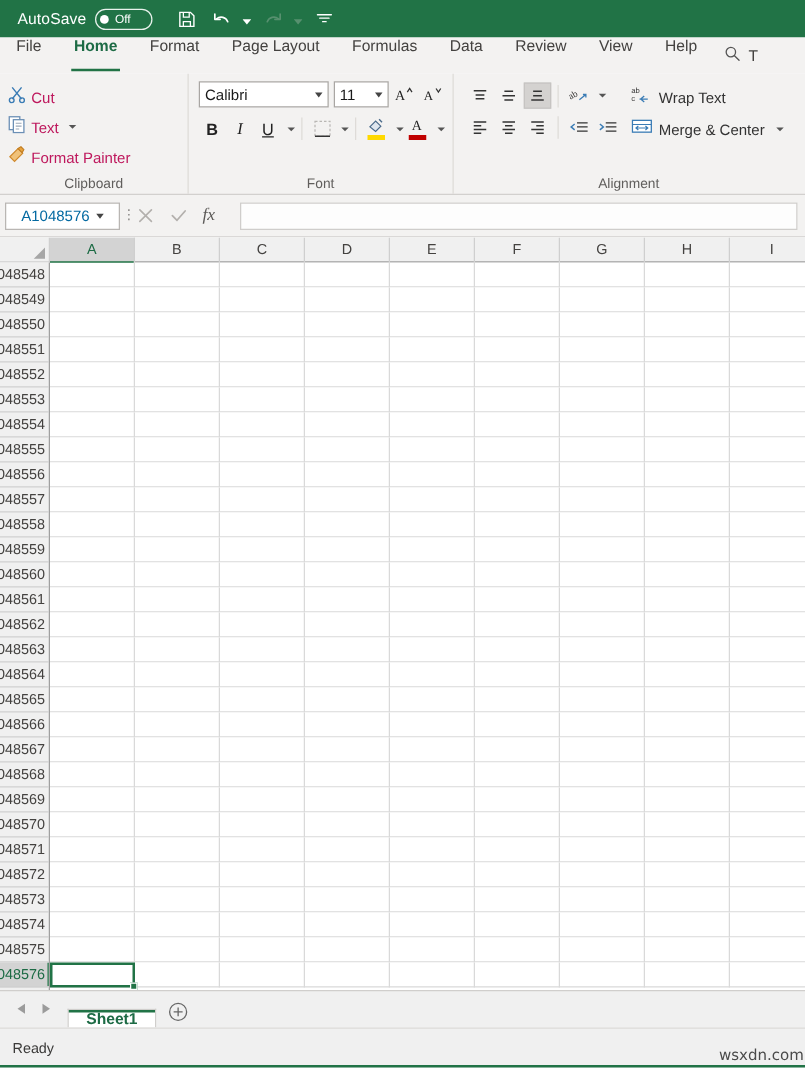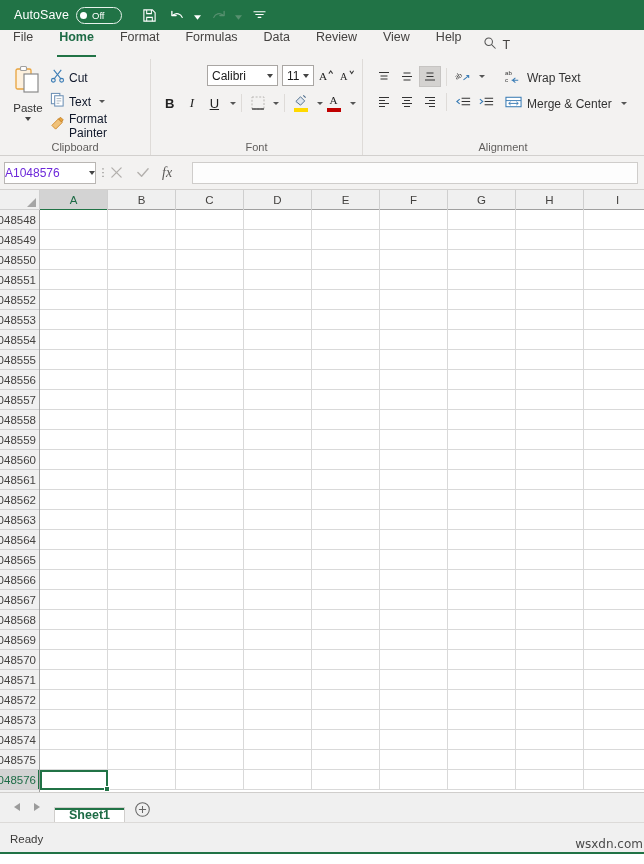--- a/index.html
+++ b/index.html
@@ -81,30 +81,30 @@
     align-items: center; padding-top: 2px;
   }
   .paste-label { font-size: 11.5px; color: #333; margin-top: 1px; }
   .paste-caret {
     width: 0; height: 0; margin-top: 3px;
     border-left: 3.5px solid transparent; border-right: 3.5px solid transparent;
     border-top: 4px solid #444;
   }
   .clip-col { display: flex; flex-direction: column; padding-top: 4px; gap: 3px; }
   .clip-item { display: flex; align-items: center; height: 21px; gap: 4px; }
-  .clip-item span.lbl { font-size: 12px; color: #0f172a; }
+  .clip-item span.lbl { font-size: 12px; color: #be185d; }
   .mini-caret {
     width: 0; height: 0; margin-left: 4px;
     border-left: 3px solid transparent; border-right: 3px solid transparent;
     border-top: 3.5px solid #555;
   }
 
   
   .g-font { width: 212px; }
-  .font-row1 { display: flex; align-items: flex-start; gap: 4px; padding-top: 2px; margin-left: 48px; }
+  .font-row1 { display: flex; align-items: flex-start; gap: 4px; padding-top: 2px; }
   .combo {
     height: 21px; background: #fff; border: 1px solid #a9a6a3;
     display: flex; align-items: center; padding: 0 4px;
     font-size: 12px; color: #1a1a1a;
   }
   .combo .cbx-caret {
     margin-left: auto; width: 0; height: 0;
     border-left: 3.5px solid transparent; border-right: 3.5px solid transparent;
     border-top: 4px solid #444;
   }
@@ -136,21 +136,21 @@
 
   
   .fbar {
     height: 34px; background: #f3f2f1;
     display: flex; align-items: center;
     padding: 0 4px; border-bottom: 1px solid #d2d0ce;
   }
   .namebox {
     width: 92px; height: 22px; background: #fff;
     border: 1px solid #b9b6b3; display: flex; align-items: center;
-    padding: 0 0; font-size: 12px; color: #6d28d9;
+    padding: 0 12px; font-size: 12px; color: #0369a1;
   }
   .namebox .cbx-caret {
     margin-left: auto; width: 0; height: 0;
     border-left: 3.5px solid transparent; border-right: 3.5px solid transparent;
     border-top: 4px solid #444;
   }
   .fb-dots {
     width: 14px; text-align: center; color: #8a8886;
     font-size: 11px; line-height: 9px; letter-spacing: 0;
   }
@@ -321,20 +321,23 @@
     <div class="tab">
         <span>File</span>
       </div>
     <div class="tab active">
         <span>Home</span>
       </div>
     <div class="tab">
         <span>Format</span>
       </div>
     <div class="tab">
+        <span>Page Layout</span>
+      </div>
+    <div class="tab">
         <span>Formulas</span>
       </div>
     <div class="tab">
         <span>Data</span>
       </div>
     <div class="tab">
         <span>Review</span>
       </div>
     <div class="tab">
         <span>View</span>
@@ -350,31 +353,20 @@
           </svg>
       </span>
       <span>T</span>
     </div>
   </div>
 
   <div class="ribbon">
 
     <div class="rgroup g-clipboard">
       <div class="rgroup-body">
-        <div class="paste-col">
-          <span>
-            <svg width="30" height="32" viewBox="0 0 30 32">
-              <rect x="3" y="4" width="15" height="20" rx="1.5" fill="#fdf0dd" stroke="#e8a33d" stroke-width="1.3"></rect>
-              <rect x="7.5" y="1.5" width="6" height="4" rx="1" fill="#fff" stroke="#a0a0a0" stroke-width="1.1"></rect>
-              <rect x="11" y="9" width="14" height="18" fill="#ffffff" stroke="#8a8a8a" stroke-width="1.2"></rect>
-            </svg>
-          </span>
-          <span class="paste-label">Paste</span>
-          <span class="paste-caret"></span>
-        </div>
         <div class="clip-col">
           <div class="clip-item">
             <span>
               <svg width="15" height="15" viewBox="0 0 16 16">
                   <path d="M4 2l8 10M12 2L4 12" stroke="#3a7cb5" stroke-width="1.2" fill="none"></path>
                   <circle cx="3.6" cy="13" r="2" fill="none" stroke="#3a7cb5" stroke-width="1.2"></circle>
                   <circle cx="12.4" cy="13" r="2" fill="none" stroke="#3a7cb5" stroke-width="1.2"></circle>
                 </svg>
             </span>
             <span class="lbl">Cut</span>

